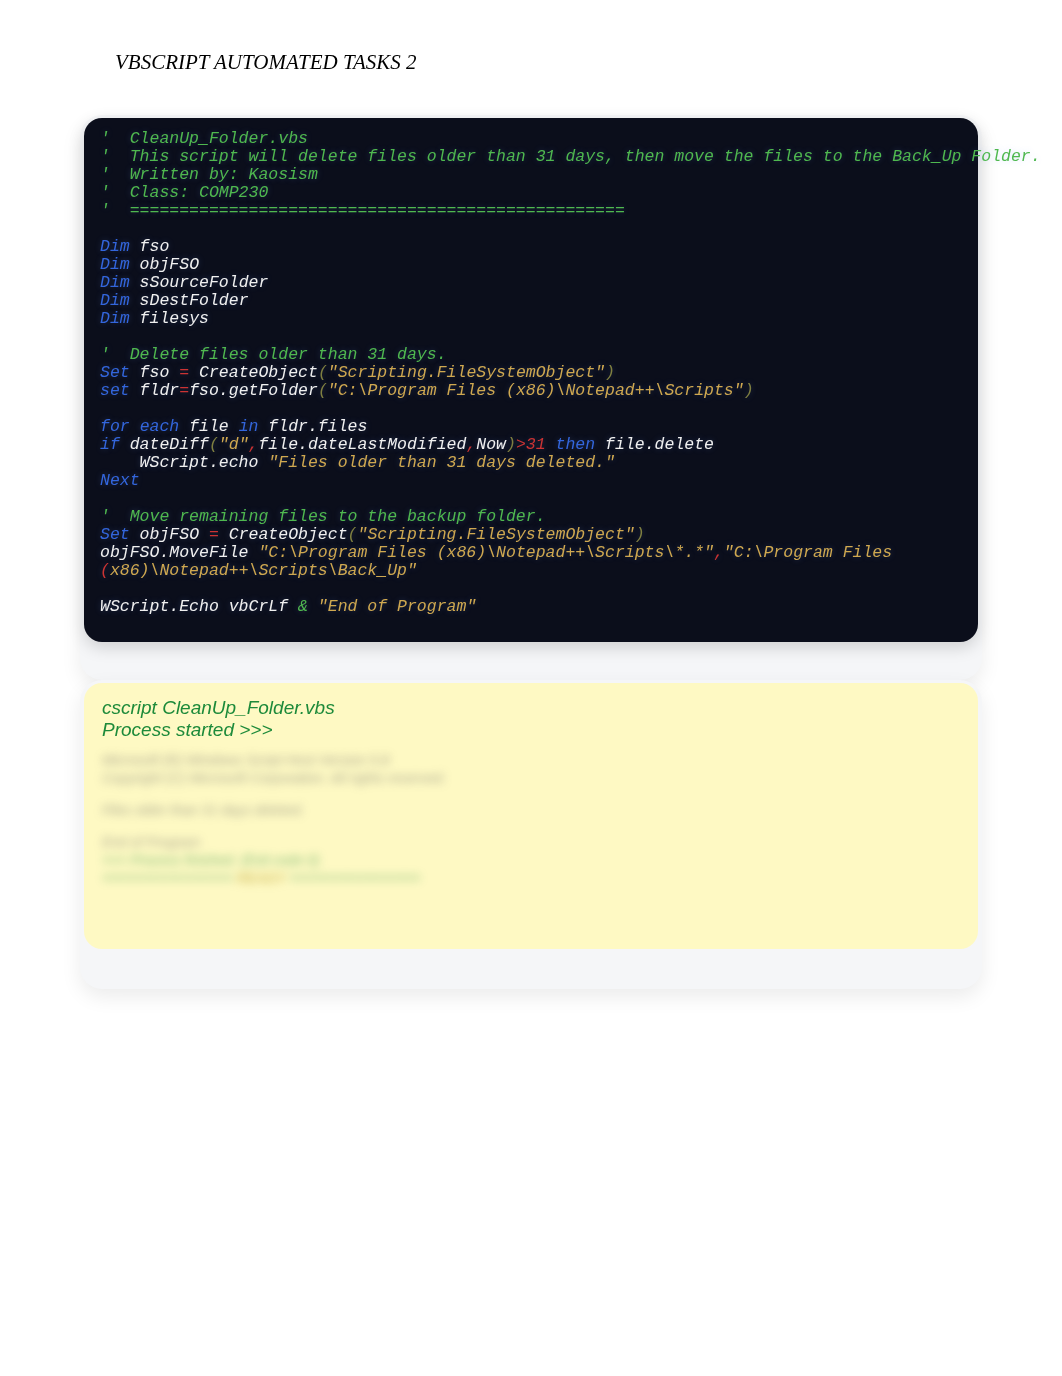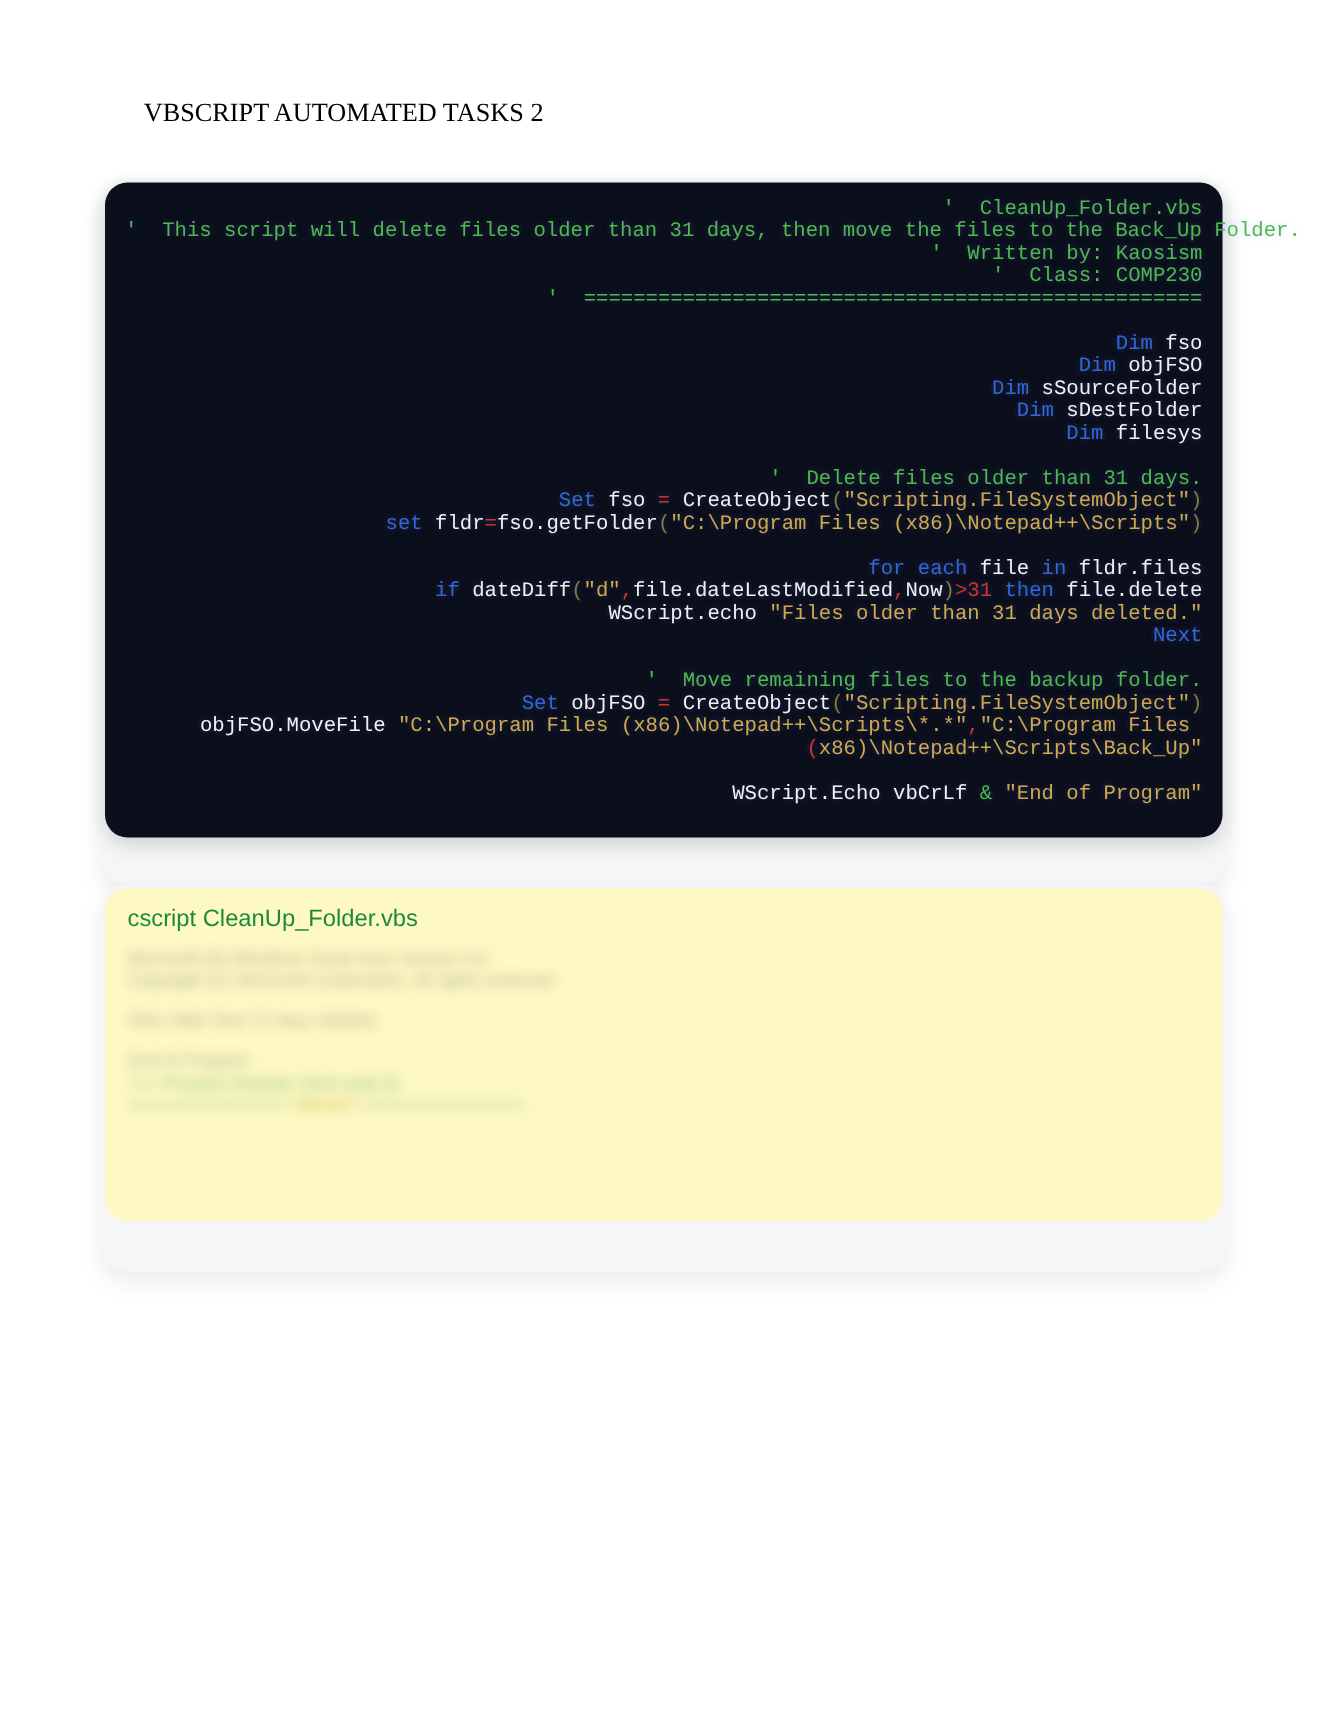--- a/index.html
+++ b/index.html
@@ -5,21 +5,22 @@
   body {
     margin: 0;
     padding: 0;
     background: #ffffff;
     font-family: "Times New Roman", serif;
     width: 1062px;
     height: 1376px;
     box-sizing: border-box;
   }
   .page {
-    padding: 78px 80px 40px 80px;
+    padding: 50px 80px 40px 80px;
+    font-style: italic;
   }
   .header {
     font-family: "Times New Roman", serif;
     font-size: 21px;
     color: #000;
     margin-bottom: 40px;
     margin-left: 35px;
   }
   .section-title {
     text-align: center;
@@ -50,21 +51,20 @@
     padding: 3px 4px 38px 4px;
     box-shadow: 0 8px 20px rgba(0,0,0,0.08);
   }
   .code-content {
     font-family: "Courier New", monospace;
     font-size: 16.5px;
     line-height: 18px;
     white-space: pre;
     color: #f0f0f0;
     text-shadow: 0 0 6px rgba(120,160,255,0.25);
-    text-align: right;
   }
   .c-comment { color: #4fb84f; }
   .c-keyword { color: #3366dd; }
   .c-op { color: #cc3333; }
   .c-paren { color: #7f7f40; }
   .c-string { color: #cfa850; }
   .c-num { color: #cc3333; }
   .c-white { color: #f0f0f0; }
 
   .run-box-wrap {
@@ -136,20 +136,21 @@
 <span class="c-op">(</span><span class="c-string">x86)\Notepad++\Scripts\Back_Up"</span>
 
 <span class="c-white">WScript.Echo vbCrLf </span><span class="c-comment">&amp;</span><span class="c-string"> "End of Program"</span></div>
     </div>
   </div>
 
 
   <div class="run-box-wrap">
     <div class="run-box">
       <div class="run-line">cscript CleanUp_Folder.vbs</div>
+      <div class="run-line">Process started &gt;&gt;&gt;</div>
       <div class="run-blur">
         <div>Microsoft (R) Windows Script Host Version 5.8</div>
         <div>Copyright (C) Microsoft Corporation. All rights reserved.</div>
         <div style="height:14px"></div>
         <div>Files older than 31 days deleted.</div>
         <div style="height:14px"></div>
         <div>End of Program</div>
         <div class="gr">&lt;&lt;&lt; Process finished. (Exit code 0)</div>
         <div><span class="gr">================ </span><span class="yl">READY</span><span class="gr"> ================</span></div>
       </div>

